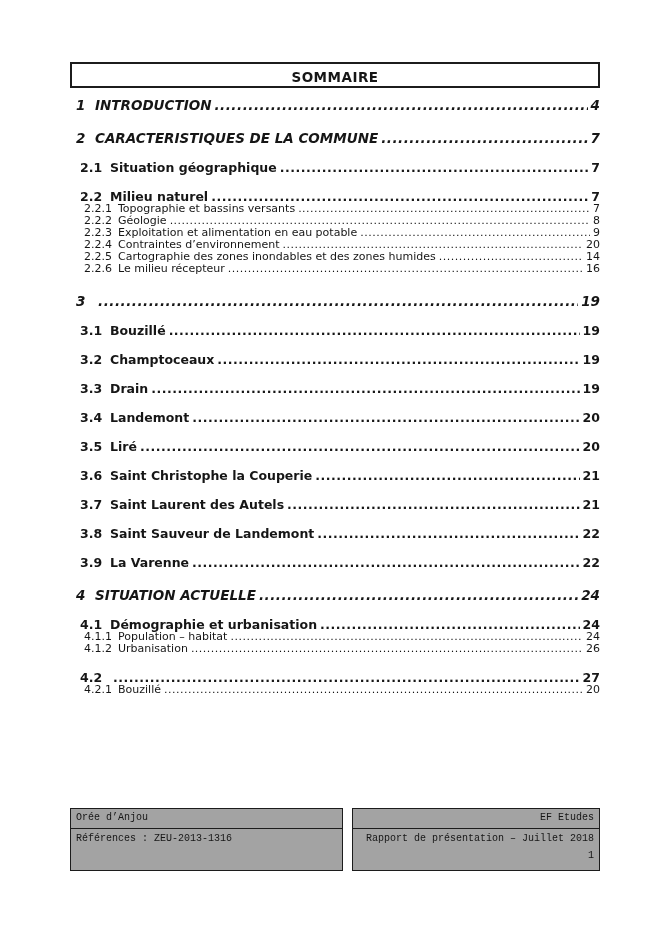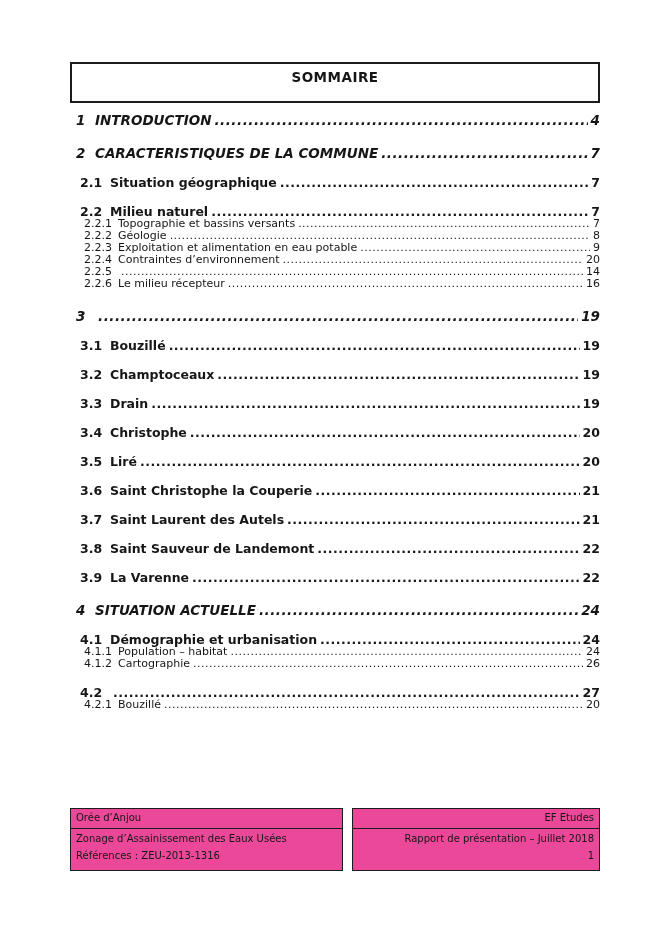--- a/index.html
+++ b/index.html
@@ -14,21 +14,21 @@
 
   .content { position: absolute; left: 70px; top: 62px; width: 530px; }
 
   .title-box {
     border: 2px solid #1c1c1c;
     text-align: center;
     font-weight: bold;
     font-size: 13.5px;
     line-height: 14px;
     letter-spacing: 0.5px;
-    padding: 6px 0 17px 0;
+    padding: 6px 0 2px 0;
   }
 
   .toc { margin: 0; }
   .row { display: flex; white-space: nowrap; }
   .row .num   { flex: none; }
   .row .label { flex: none; }
   .row .dots  { flex: 1 1 auto; overflow: hidden; letter-spacing: 0.5px; margin-left: 3px; margin-right: 3px; }
   .row .pg    { flex: none; }
 
   .l1 { margin-top: 19px; font-size: 13.5px; line-height: 14px; font-weight: bold; font-style: italic; }
@@ -40,21 +40,21 @@
   .l3 { margin-top: 0; font-size: 11px; line-height: 12px; }
   .l3 .num { margin-left: 14px; width: 34px; }
 
   .toc .row:first-child { margin-top: 10px; }
 
   .footer {
     position: absolute; left: 70px; top: 808px; width: 530px;
     display: flex; justify-content: space-between;
     font-size: 10px; line-height: 12px;
   }
-  .fbox { border: 1.5px solid #1c1c1c; box-sizing: border-box; background: #ec4899; }
+  .fbox { border: 1.5px solid #1c1c1c; box-sizing: border-box; background: #a3a3a3; font-family: Liberation Mono, monospace; }
   .fbox-left  { width: 273px; }
   .fbox-right { width: 248px; text-align: right; }
   .frow1 { border-bottom: 1.5px solid #1c1c1c; padding: 3px 5px 4px 5px; height: 12px; }
   .frow2 { padding: 4px 5px 4px 5px; height: 33px; }
   .frow2 .fline { margin-bottom: 5px; }
 </style>
 </head>
 <body>
 
 <div class="page">
@@ -108,20 +108,21 @@
           <span class="pg">9</span>
         </div>
         <div class="row l3">
           <span class="num">2.2.4</span>
           <span class="label">Contraintes d’environnement</span>
           <span class="dots">............................................................................................................................................................................................................................................................................................................</span>
           <span class="pg">20</span>
         </div>
         <div class="row l3">
           <span class="num">2.2.5</span>
+          <span class="label">Cartographie des zones inondables et des zones humides</span>
           <span class="dots">............................................................................................................................................................................................................................................................................................................</span>
           <span class="pg">14</span>
         </div>
         <div class="row l3">
           <span class="num">2.2.6</span>
           <span class="label">Le milieu récepteur</span>
           <span class="dots">............................................................................................................................................................................................................................................................................................................</span>
           <span class="pg">16</span>
         </div>
         <div class="row l1">
@@ -142,21 +143,21 @@
           <span class="pg">19</span>
         </div>
         <div class="row l2">
           <span class="num">3.3</span>
           <span class="label">Drain</span>
           <span class="dots">............................................................................................................................................................................................................................................................................................................</span>
           <span class="pg">19</span>
         </div>
         <div class="row l2">
           <span class="num">3.4</span>
-          <span class="label">Christophe</span>
+          <span class="label">Landemont</span>
           <span class="dots">............................................................................................................................................................................................................................................................................................................</span>
           <span class="pg">20</span>
         </div>
         <div class="row l2">
           <span class="num">3.5</span>
           <span class="label">Liré</span>
           <span class="dots">............................................................................................................................................................................................................................................................................................................</span>
           <span class="pg">20</span>
         </div>
         <div class="row l2">
@@ -196,21 +197,21 @@
           <span class="pg">24</span>
         </div>
         <div class="row l3">
           <span class="num">4.1.1</span>
           <span class="label">Population – habitat</span>
           <span class="dots">............................................................................................................................................................................................................................................................................................................</span>
           <span class="pg">24</span>
         </div>
         <div class="row l3">
           <span class="num">4.1.2</span>
-          <span class="label">Cartographie</span>
+          <span class="label">Urbanisation</span>
           <span class="dots">............................................................................................................................................................................................................................................................................................................</span>
           <span class="pg">26</span>
         </div>
         <div class="row l2">
           <span class="num">4.2</span>
           <span class="dots">............................................................................................................................................................................................................................................................................................................</span>
           <span class="pg">27</span>
         </div>
         <div class="row l3">
           <span class="num">4.2.1</span>
@@ -218,21 +219,20 @@
           <span class="dots">............................................................................................................................................................................................................................................................................................................</span>
           <span class="pg">20</span>
         </div>
       </div>
   </div>
 
   <div class="footer">
     <div class="fbox fbox-left">
       <div class="frow1">Orée d’Anjou</div>
       <div class="frow2">
-        <div class="fline">Zonage d’Assainissement des Eaux Usées</div>
         <div class="fline">Références : ZEU-2013-1316</div>
       </div>
     </div>
     <div class="fbox fbox-right">
       <div class="frow1">EF Etudes</div>
       <div class="frow2">
         <div class="fline">Rapport de présentation – Juillet 2018</div>
         <div class="fline">1</div>
       </div>
     </div>

